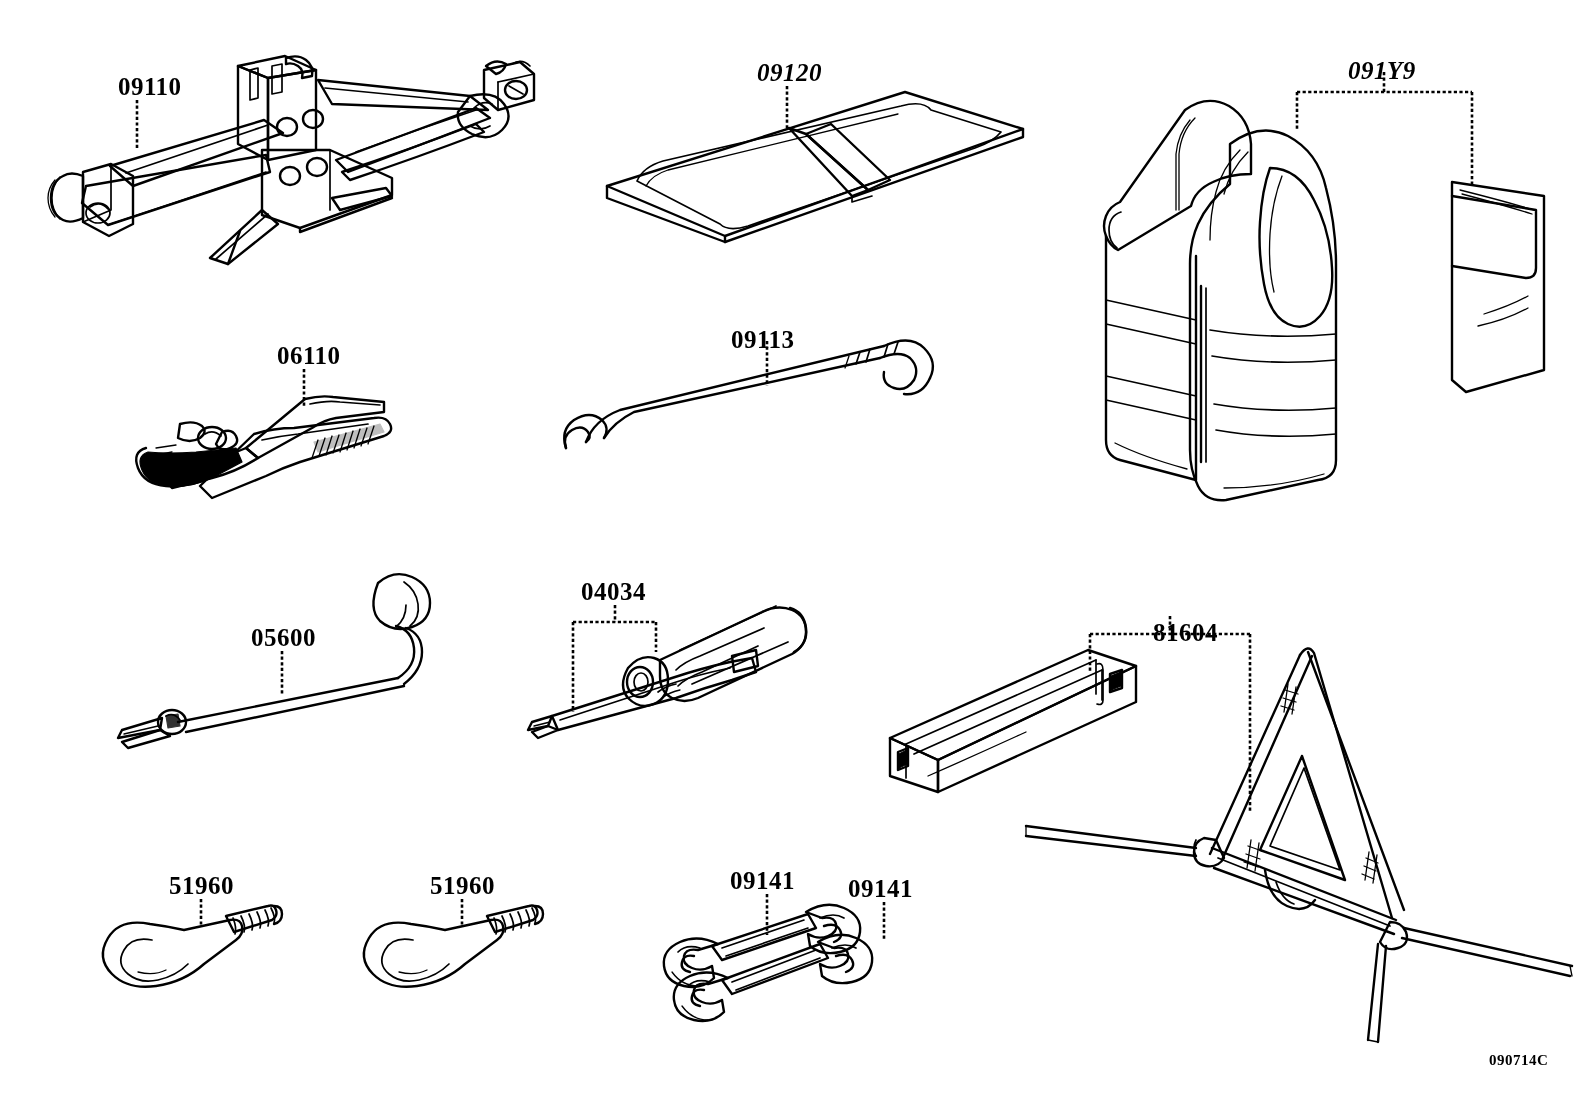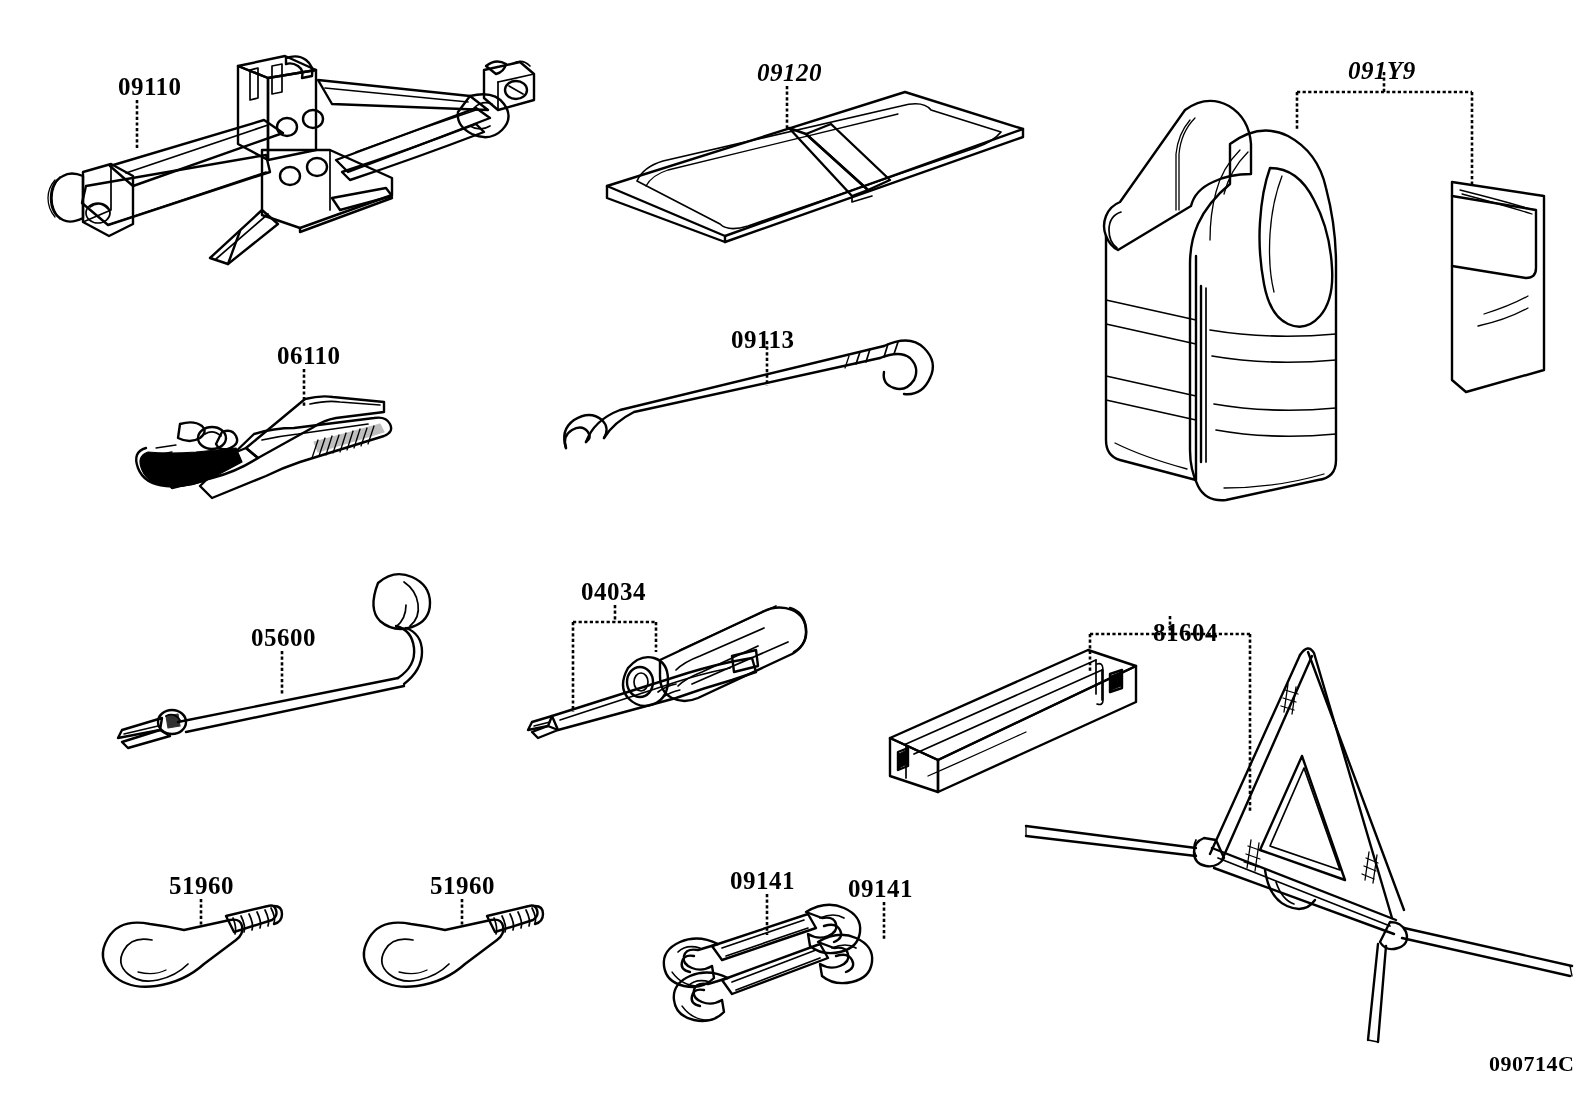--- a/index.html
+++ b/index.html
@@ -72,21 +72,21 @@
     letter-spacing: 0.5px;
     color: #000000;
     white-space: nowrap;
     line-height: 1;
     user-select: none;
   }
   .code-label {
     position: absolute;
     font-family: "Liberation Serif", serif;
     font-weight: bold;
-    font-size: 22px;
+    font-size: 15px;
     letter-spacing: 0.5px;
     color: #000000;
     white-space: nowrap;
     line-height: 1;
   }
 </style>
 </head>
 <body>
 
 <div id="diagram-root">

